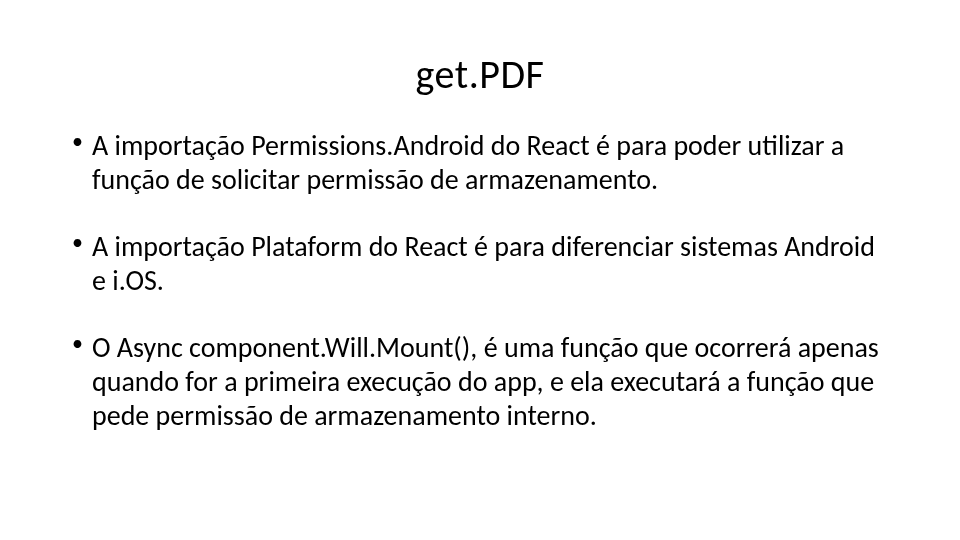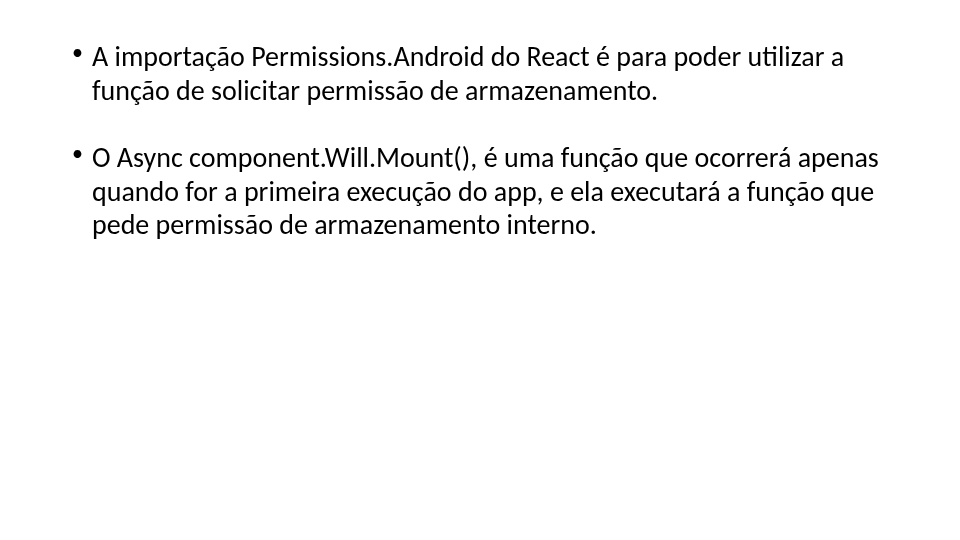--- a/index.html
+++ b/index.html
@@ -41,17 +41,19 @@
     position: absolute;
     left: 2px;
     top: 0;
     font-size: 22px;
   }
 </style>
 </head>
 <body>
 
 <div class="slide">
+  <div class="title">get.PDF</div>
   <ul class="bullets">
     <li>A importação Permissions.Android do React é para poder utilizar a função de solicitar permissão de armazenamento.</li>
+    <li>A importação Plataform do React é para diferenciar sistemas Android e i.OS.</li>
     <li>O Async component.Will.Mount(), é uma função que ocorrerá apenas quando for a primeira execução do app, e ela executará a função que pede permissão de armazenamento interno.</li>
   </ul>
 </div>
 
 </body></html>

